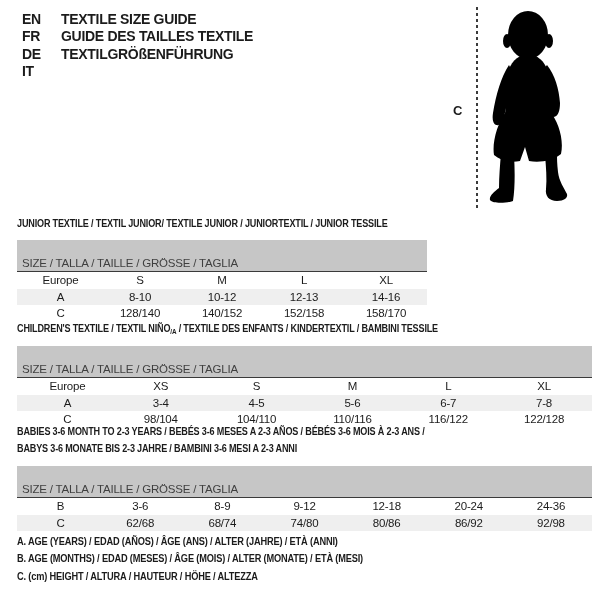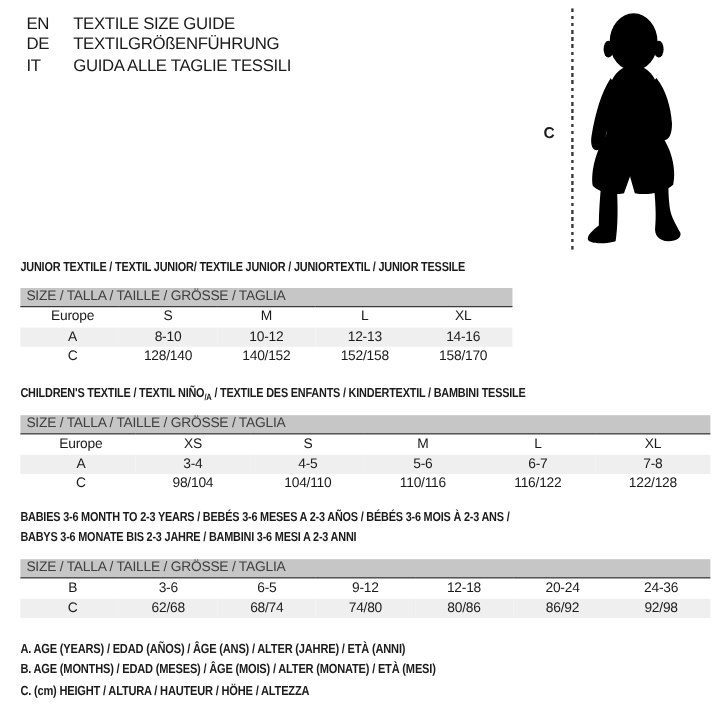--- a/index.html
+++ b/index.html
@@ -3,21 +3,21 @@
 <meta charset="utf-8">
 <style>
   html,body{margin:0;padding:0;}
   body{
     width:600px;height:600px;position:relative;overflow:hidden;
     background:#ffffff;color:#1b1b1b;
     font-family:"Liberation Sans",sans-serif;
   }
   
   .lang-list{position:absolute;left:22px;top:11px;}
-  .lang-row{display:flex;font-weight:normal;font-size:14px;line-height:17.3px;letter-spacing:-0.3px;}
+  .lang-row{display:flex;font-weight:bold;font-size:14px;line-height:17.3px;letter-spacing:-0.3px;}
   .lang-code{width:39px;}
   
   .dash-line{
     position:absolute;left:476px;top:7px;width:2px;height:201px;
     background:repeating-linear-gradient(to bottom,#3b3b3b 0 3px,transparent 3px 6px);
   }
   .measure-c{position:absolute;left:453px;top:103px;font-weight:bold;font-size:13px;}
   .baby{position:absolute;left:487px;top:5px;width:100px;height:205px;}
   
   .section-title{
@@ -29,21 +29,21 @@
   #title-children{top:320px;}
   #title-babies{top:423px;}
   .sub-a{font-size:7.5px;vertical-align:-2px;}
   
   table{border-collapse:collapse;table-layout:fixed;position:absolute;left:17px;font-size:11.5px;letter-spacing:-0.2px;}
   #table-junior{top:240px;width:410px;}
   #table-children{top:346px;width:575px;}
   #table-babies{top:466px;width:575px;}
   th.size-header{
     background:#c6c6c6;color:#3f3f3f;font-weight:normal;text-align:left;
-    padding:0 0 2px 5px;border-bottom:1px solid #3a3a3a;font-size:11.5px;height:13px;
+    padding:16px 0 2px 5px;border-bottom:1px solid #3a3a3a;font-size:11.5px;height:13px;
   }
   td{text-align:center;padding:1.5px 0;height:13.5px;}
   td.label-col{text-align:center;padding-left:5px;}
   tr.alt{background:#efefef;}
   #table-junior .label-col{width:13%;}
   #table-children .label-col{width:8%;}
   #table-babies .label-col{width:8%;}
   
   .footnotes{
     position:absolute;left:17px;top:533px;font-weight:bold;font-size:11px;
@@ -53,26 +53,29 @@
 </style>
 </head>
 <body>
 
 <div class="lang-list">
   <div class="lang-row">
     <span class="lang-code">EN</span>
     <span class="lang-label">TEXTILE SIZE GUIDE</span>
   </div>
   <div class="lang-row">
+    <span class="lang-code">FR</span>
+    <span class="lang-label">GUIDE DES TAILLES TEXTILE</span>
+  </div>
+  <div class="lang-row">
     <span class="lang-code">DE</span>
     <span class="lang-label">TEXTILGRÖßENFÜHRUNG</span>
   </div>
   <div class="lang-row">
     <span class="lang-code">IT</span>
-    <span class="lang-label">GUIDA ALLE TAGLIE TESSILI</span>
   </div>
 </div>
 
 <div class="dash-line"></div>
 <div class="measure-c">C</div>
 <svg class="baby" viewBox="0 0 100 205" aria-hidden="true">
   <g fill="#000000">
     <ellipse cx="41" cy="30" rx="20" ry="24"></ellipse>
     <ellipse cx="20" cy="36" rx="4" ry="7"></ellipse>
     <ellipse cx="62" cy="36" rx="4" ry="7"></ellipse>
@@ -153,21 +156,21 @@
   <div>BABYS 3-6 MONATE BIS 2-3 JAHRE / BAMBINI 3-6 MESI A 2-3 ANNI</div>
 </div>
 <table id="table-babies">
   <tbody>
       <tr>
         <th class="size-header" colspan="7">SIZE / TALLA / TAILLE / GRÖSSE / TAGLIA</th>
       </tr>
       <tr>
         <td class="label-col">B</td>
         <td>3-6</td>
-        <td>6-5</td>
+        <td>8-9</td>
         <td>9-12</td>
         <td>12-18</td>
         <td>20-24</td>
         <td>24-36</td>
       </tr>
       <tr class="alt">
         <td class="label-col">C</td>
         <td>62/68</td>
         <td>68/74</td>
         <td>74/80</td>

